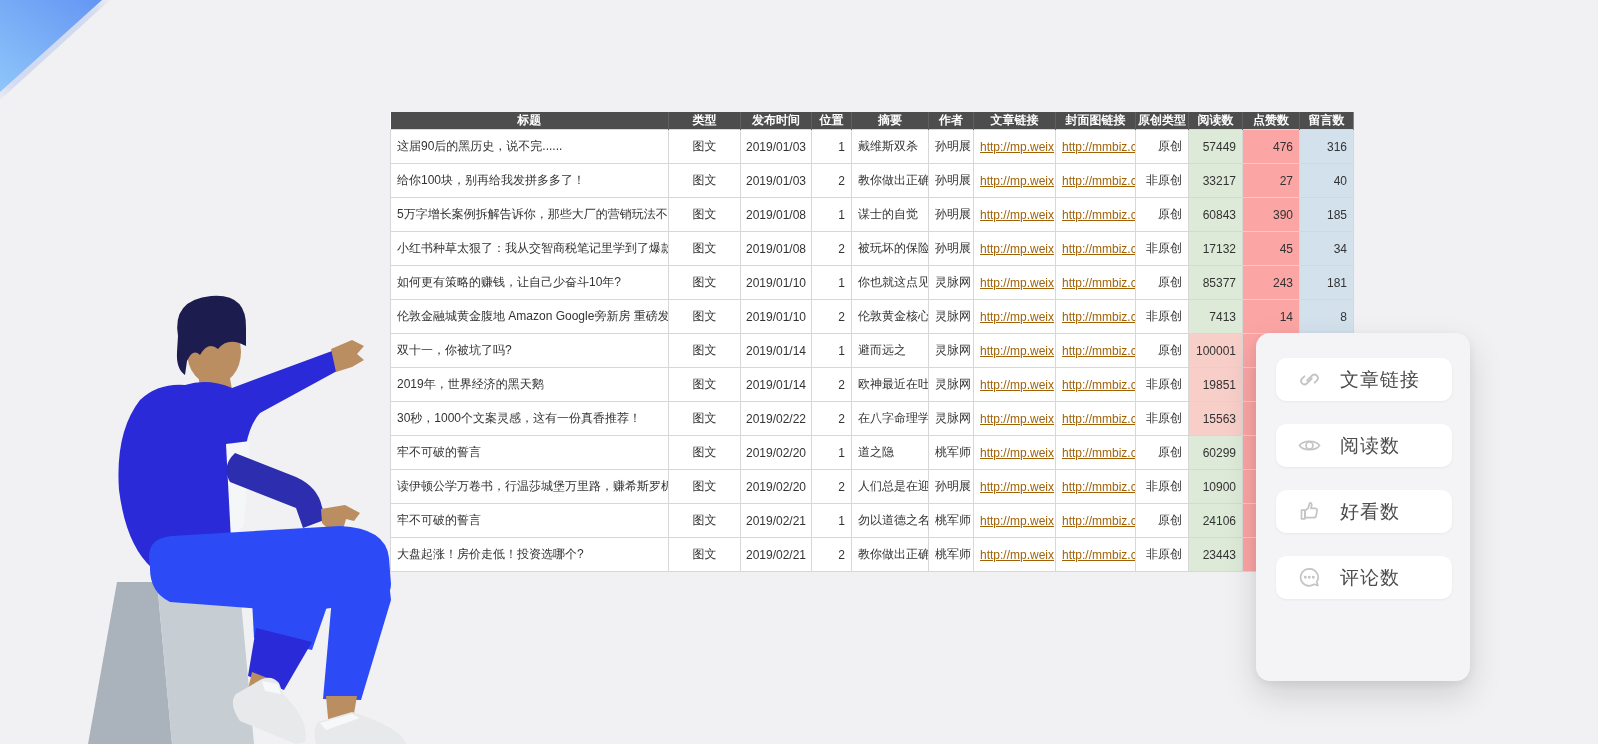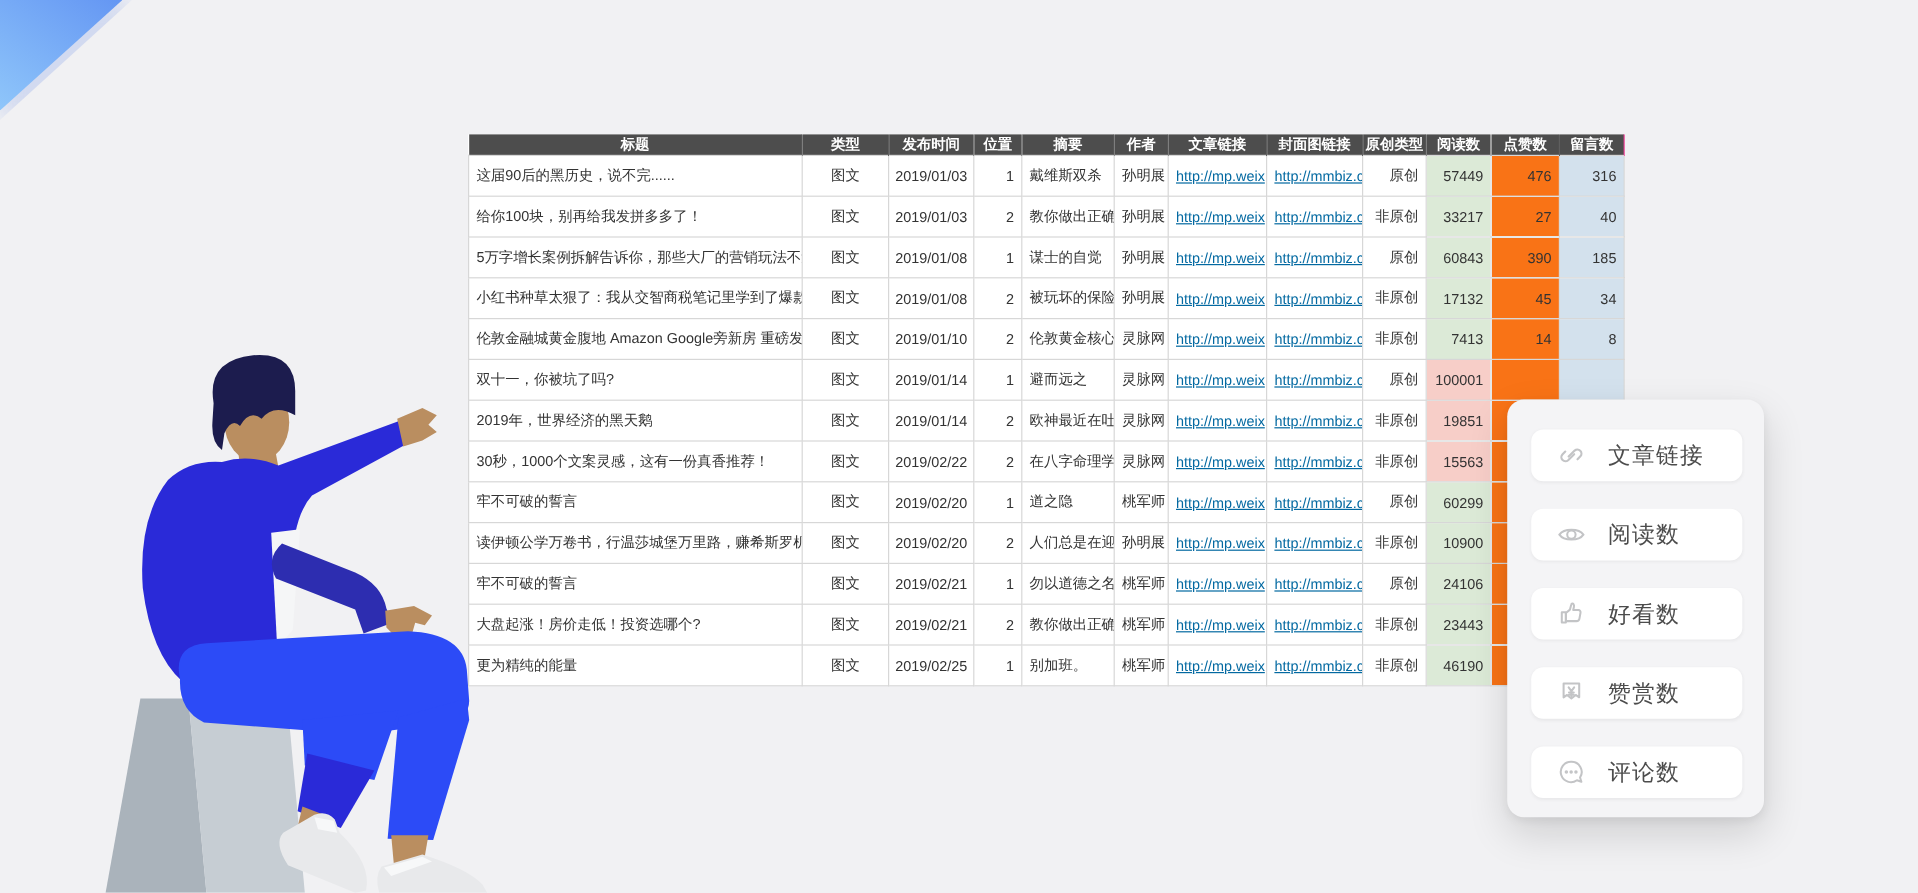--- a/index.html
+++ b/index.html
@@ -34,24 +34,24 @@
     overflow:hidden; white-space:nowrap;
   }
   th:last-child{ border-right:1px solid #ec4899; }
   td{
     border:1px solid #d7d7d7; height:34px; font-size:12px; color:#333;
     overflow:hidden; white-space:nowrap; vertical-align:middle;
   }
   td.al{ text-align:left; padding:0 4px 0 6px; }
   td.ac{ text-align:center;margin-left:30px; }
   td.ar{ text-align:right; padding:0 6px 0 2px; }
-  td a{ color:#0369a1; text-decoration:underline; }
+  td a{ color:#a16207; text-decoration:underline; }
   td.c-reads{ background:#dcead7; }
   td.c-reads.alert{ background:#f7cec8;margin-top:24px; }
-  td.c-likes{ background:#f97316;padding-left:12px; }
+  td.c-likes{ background:#fca5a5;padding-left:12px; }
   td.c-comments{ background:#d3e1ed; }
 
   
   .panel{
     position:absolute; left:1256px; top:333px; width:214px; height:348px; z-index:3;
     background:#f4f4f6; border-radius:14px;
     box-shadow:0 14px 34px rgba(0,0,0,0.14), 0 3px 8px rgba(0,0,0,0.06);
     padding:25px 18px 15px 20px;
     display:flex; flex-direction:column; gap:23px;
   }
@@ -187,20 +187,34 @@
           <td class="al">被玩坏的保险</td>
           <td class="al">孙明展</td>
           <td class="al"><a href="#">http://mp.weix</a></td>
           <td class="al"><a href="#">http://mmbiz.c</a></td>
           <td class="ar">非原创</td>
           <td class="ar c-reads">17132</td>
           <td class="ar c-likes">45</td>
           <td class="ar c-comments">34</td>
         </tr>
         <tr>
+          <td class="al">如何更有策略的赚钱，让自己少奋斗10年?</td>
+          <td class="ac">图文</td>
+          <td class="ac">2019/01/10</td>
+          <td class="ar">1</td>
+          <td class="al">你也就这点见</td>
+          <td class="al">灵脉网</td>
+          <td class="al"><a href="#">http://mp.weix</a></td>
+          <td class="al"><a href="#">http://mmbiz.c</a></td>
+          <td class="ar">原创</td>
+          <td class="ar c-reads">85377</td>
+          <td class="ar c-likes">243</td>
+          <td class="ar c-comments">181</td>
+        </tr>
+        <tr>
           <td class="al">伦敦金融城黄金腹地 Amazon Google旁新房 重磅发售</td>
           <td class="ac">图文</td>
           <td class="ac">2019/01/10</td>
           <td class="ar">2</td>
           <td class="al">伦敦黄金核心</td>
           <td class="al">灵脉网</td>
           <td class="al"><a href="#">http://mp.weix</a></td>
           <td class="al"><a href="#">http://mmbiz.c</a></td>
           <td class="ar">非原创</td>
           <td class="ar c-reads">7413</td>
@@ -295,34 +309,20 @@
           <td class="al">大盘起涨！房价走低！投资选哪个?</td>
           <td class="ac">图文</td>
           <td class="ac">2019/02/21</td>
           <td class="ar">2</td>
           <td class="al">教你做出正确</td>
           <td class="al">桃军师</td>
           <td class="al"><a href="#">http://mp.weix</a></td>
           <td class="al"><a href="#">http://mmbiz.c</a></td>
           <td class="ar">非原创</td>
           <td class="ar c-reads">23443</td>
-          <td class="ar c-likes"></td>
-          <td class="ar c-comments"></td>
-        </tr>
-        <tr>
-          <td class="al">更为精纯的能量</td>
-          <td class="ac">图文</td>
-          <td class="ac">2019/02/25</td>
-          <td class="ar">1</td>
-          <td class="al">别加班。</td>
-          <td class="al">桃军师</td>
-          <td class="al"><a href="#">http://mp.weix</a></td>
-          <td class="al"><a href="#">http://mmbiz.c</a></td>
-          <td class="ar">非原创</td>
-          <td class="ar c-reads">46190</td>
           <td class="ar c-likes"></td>
           <td class="ar c-comments"></td>
         </tr>
       </tbody>
   </table>
 </div>
 
 <div class="panel" id="panel">
     <div class="panel-item">
       <span class="icn"><svg viewBox="0 0 27 27" width="27" height="27">
@@ -346,29 +346,20 @@
       <span class="icn"><svg viewBox="0 0 27 27" width="27" height="27">
           <g fill="none" stroke="#c3c4c6" stroke-width="1.7" stroke-linejoin="round">
             <path d="M5.5 12.2 h3.4 v8.6 h-3.4 Z"></path>
             <path d="M8.9 12.8 l3.4-2.8 1.1-4.3 c0.2-0.9 1.4-1 1.9-0.2 c0.4 0.7 0.5 1.5 0.3 2.3 l-0.6 2.6 h4.4 c1.1 0 1.9 1 1.7 2.1 l-0.9 5 c-0.2 1.2-1.2 2.1-2.4 2.1 H8.9 Z"></path>
           </g>
         </svg></span>
       <span class="lbl">好看数</span>
     </div>
     <div class="panel-item">
       <span class="icn"><svg viewBox="0 0 27 27" width="27" height="27">
-          <g fill="none" stroke="#c3c4c6" stroke-width="1.7" stroke-linejoin="round">
-            <path d="M7 5.5 h13 v11.6 l-2.9-2 -3.6 2.9 -3.6-2.9 -2.9 2 Z"></path>
-            <path d="M11.2 8.8 l2.3 3.1 2.3-3.1 M13.5 11.9 v4.2 M11.5 13.1 h4 M11.5 15 h4" stroke-linecap="round"></path>
-          </g>
-        </svg></span>
-      <span class="lbl">赞赏数</span>
-    </div>
-    <div class="panel-item">
-      <span class="icn"><svg viewBox="0 0 27 27" width="27" height="27">
           <g fill="none" stroke="#c3c4c6" stroke-width="1.7">
             <path d="M13.2 4.8 a8.5 8.5 0 1 0 4.9 15.4 l3.7 1.3 -1.1-3.6 a8.5 8.5 0 0 0 -7.5-13.1 Z" stroke-linejoin="round"></path>
             <circle cx="9.3" cy="13.3" r="0.6" fill="#c3c4c6"></circle>
             <circle cx="13.3" cy="13.3" r="0.6" fill="#c3c4c6"></circle>
             <circle cx="17.3" cy="13.3" r="0.6" fill="#c3c4c6"></circle>
           </g>
         </svg></span>
       <span class="lbl">评论数</span>
     </div>
   </div>

